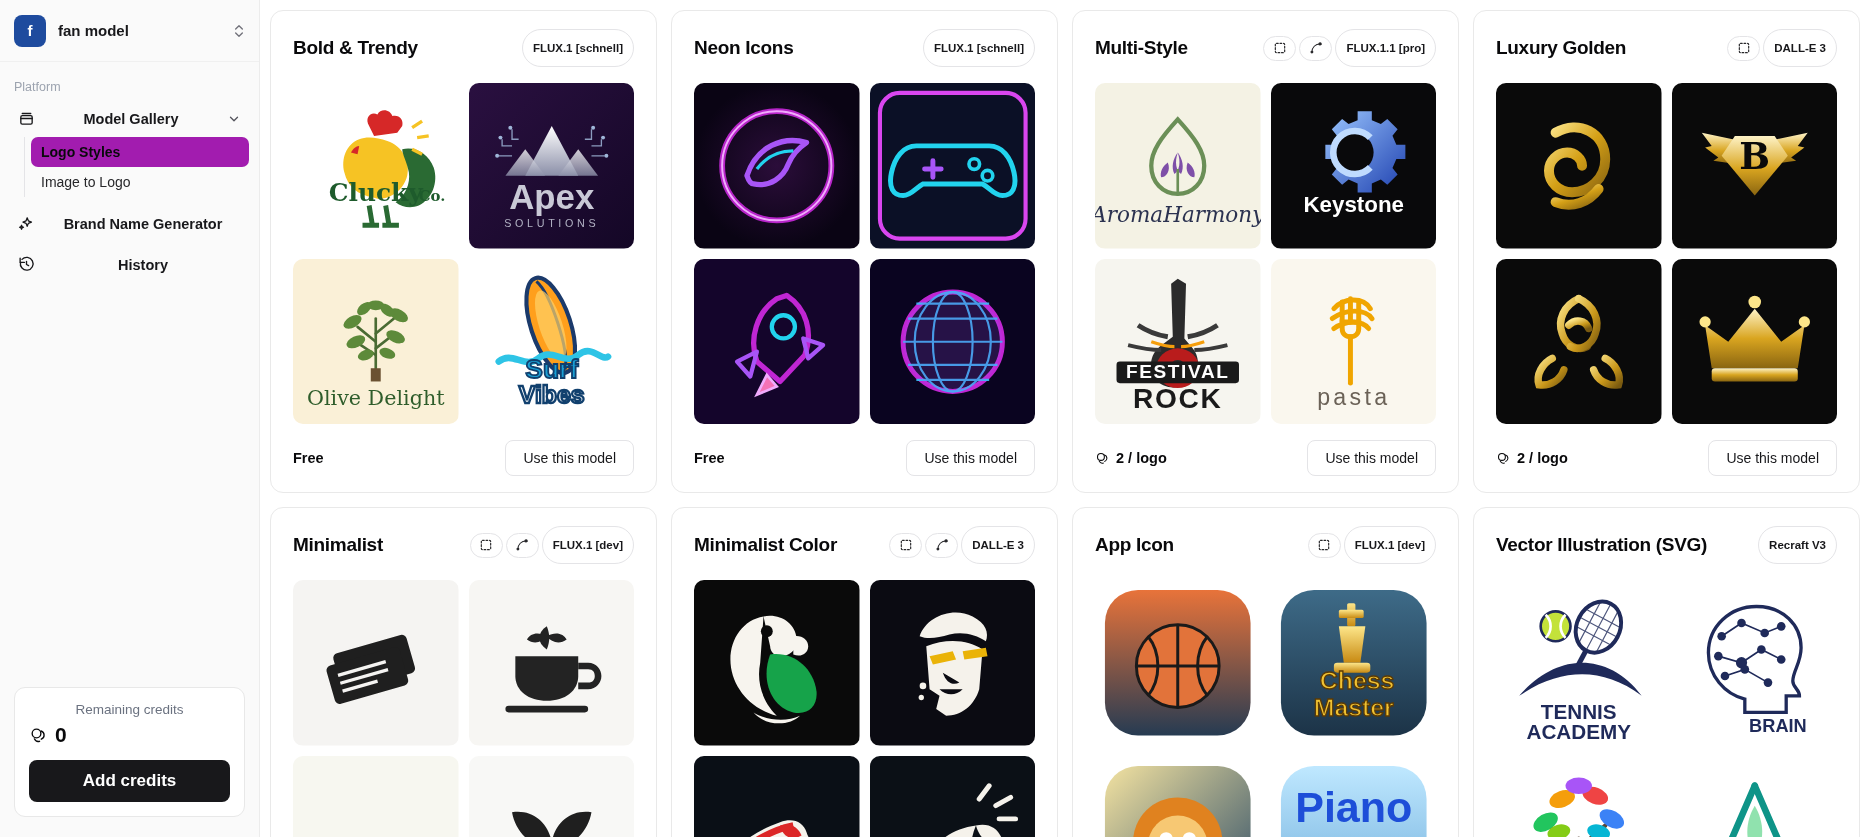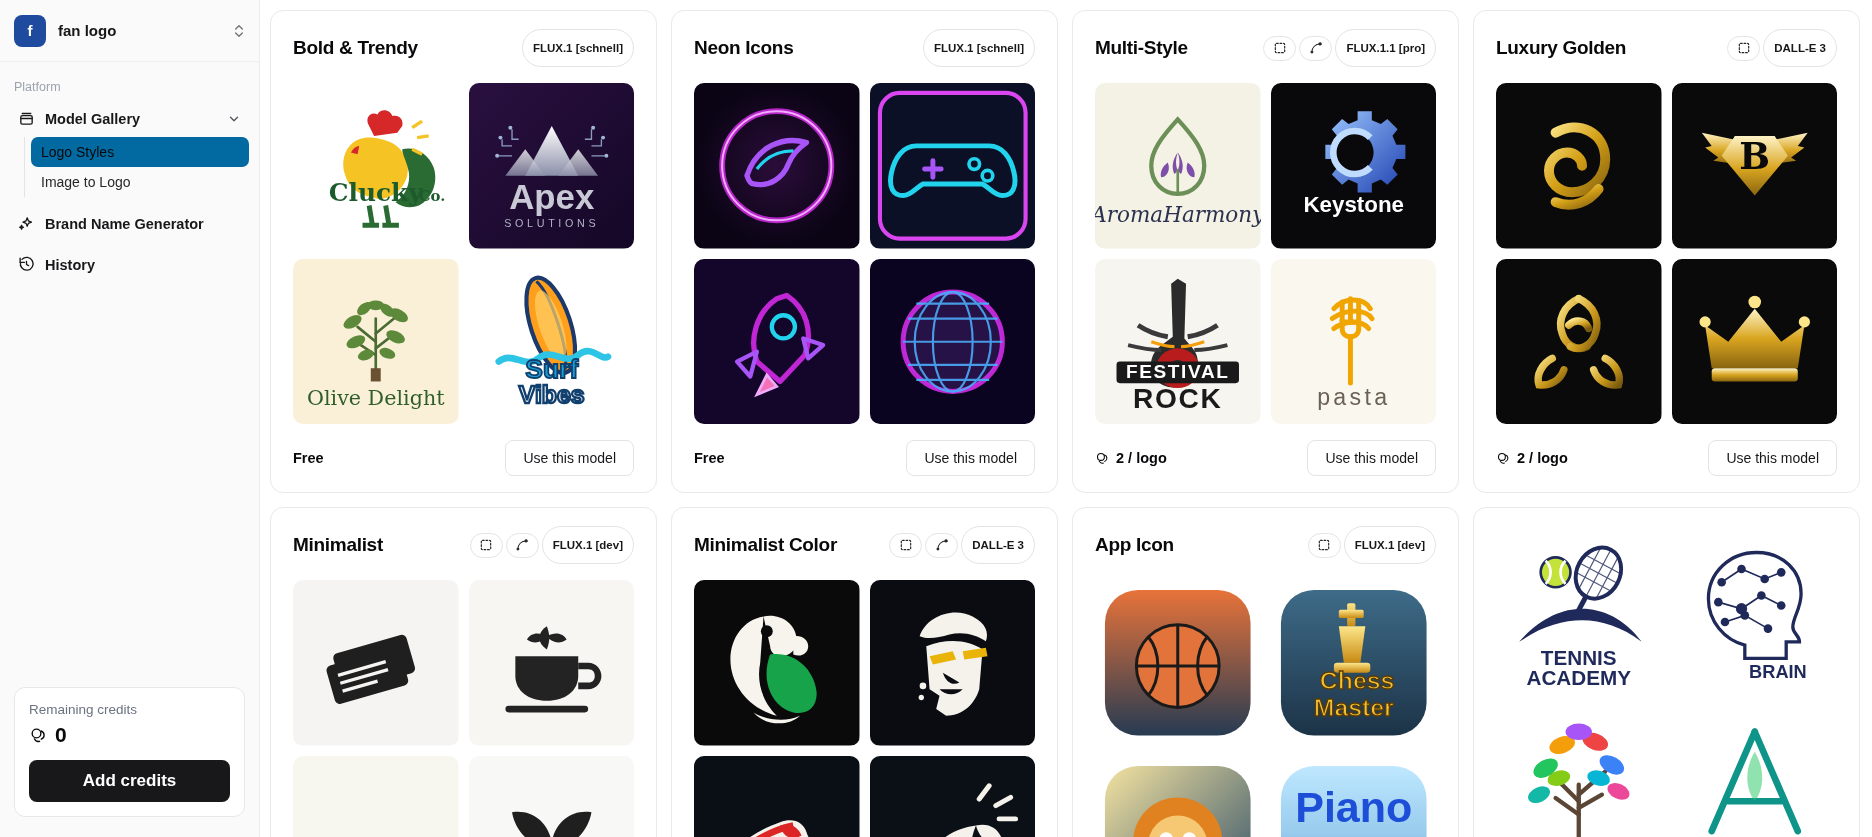--- a/index.html
+++ b/index.html
@@ -38,45 +38,45 @@
   .chev-updown { width: 16px; height: 16px; color: #71717a; flex-shrink: 0; }
 
   .section-label {
     font-size: 12.5px; color: #9ca3af; font-weight: 400;
     padding: 18px 0 8px 14px;
   }
   .nav-item {
     display: flex; align-items: center; gap: 10px;
     margin: 0 10px; padding: 8px 8px;
     border-radius: 7px; cursor: pointer;
-    font-size: 14.5px; font-weight: 700; color: #18181b;
+    font-size: 14.5px; font-weight: 700; color: #18181b; text-align: center;
   }
   .nav-item .ico { width: 17px; height: 17px; flex-shrink: 0; color: #18181b; }
   .nav-item .label { flex: 1; }
   .nav-item .chev { width: 14px; height: 14px; color: #52525b; }
 
   .subnav {
     margin: 2px 10px 0 24px;
     border-left: 1px solid #e4e4e7;
     padding-left: 6px;
   }
   .subnav-item {
     padding: 7px 10px; border-radius: 7px;
     font-size: 14px; color: #27272a; cursor: pointer; font-weight: 400;
   }
-  .subnav-item.active { background: #0369a1; font-weight: 400; color: #09090b; }
+  .subnav-item.active { background: #a21caf; font-weight: 700; color: #09090b; }
 
   .nav-spacer { flex: 1; }
 
   .credits-card {
     margin: 0 14px 20px 14px;
     border: 1px solid #e8e8e8; border-radius: 11px;
     background: #fff; padding: 14px 14px 14px 14px;
   }
-  .credits-title { font-size: 13.5px; color: #6b7280; margin-bottom: 6px; }
+  .credits-title { font-size: 13.5px; color: #6b7280; margin-bottom: 6px; text-align: center; }
   .credits-value {
     display: flex; align-items: center; gap: 7px;
     font-size: 21px; font-weight: 700; color: #09090b; margin-bottom: 13px;
   }
   .coin-ico { width: 19px; height: 19px; color: #09090b; flex-shrink: 0; }
   .add-credits-btn {
     width: 100%; background: #18181b; color: #fff;
     border: none; border-radius: 8px;
     padding: 11px 0; font-size: 17px; font-weight: 700;
     cursor: pointer; font-family: "Liberation Sans", sans-serif;
@@ -157,21 +157,21 @@
 </style>
 </head>
 <body>
 
 <div class="app">
 
   <aside class="sidebar">
 
     <div class="user-row">
       <div class="avatar">f</div>
-      <div class="user-name">fan logo</div>
+      <div class="user-name">fan model</div>
       <svg class="chev-updown" viewBox="0 0 24 24" fill="none" stroke="currentColor" stroke-width="2" stroke-linecap="round" stroke-linejoin="round">
           <path d="M7 15l5 5 5-5M7 9l5-5 5 5"></path>
         </svg>
     </div>
 
     <div class="section-label">Platform</div>
 
     <div class="nav-item">
       <svg class="ico" viewBox="0 0 24 24" fill="none" stroke="currentColor" stroke-width="1.9" stroke-linecap="round" stroke-linejoin="round">
           <rect x="4" y="8" width="16" height="12" rx="2"></rect>
@@ -811,20 +811,26 @@
                     <rect x="17" y="0" width="6" height="18"></rect>
                     <rect x="36" y="0" width="6" height="18"></rect>
                     <rect x="47" y="0" width="6" height="18"></rect>
                   </g>
                 </g>
               </svg>
             </div>
     </div>
     </div>
         <div class="card">
+    <div class="card-head">
+      <span class="card-title">Vector Illustration (SVG)</span>
+      <span class="head-spacer"></span>
+
+      <span class="pill">Recraft V3</span>
+    </div>
     <div class="thumbs">
       <div class="thumb">
               <svg viewBox="0 0 100 100">
                 <rect width="100" height="100" fill="#ffffff"></rect>
     <circle cx="36" cy="28" r="9" fill="#c3e23a" stroke="#1f2a5a" stroke-width="1.6"></circle>
     <path d="M30 21c4 4 4 10 0 14M42 21c-4 4-4 10 0 14" stroke="#fff" stroke-width="1.6" fill="none"></path>
     <g transform="rotate(28 60 32)">
       <ellipse cx="60" cy="28" rx="13" ry="16" fill="none" stroke="#1f2a5a" stroke-width="2.4"></ellipse>
       <g stroke="#1f2a5a" stroke-width=".7" opacity=".8">
         <line x1="49" y1="22" x2="71" y2="22"></line>

